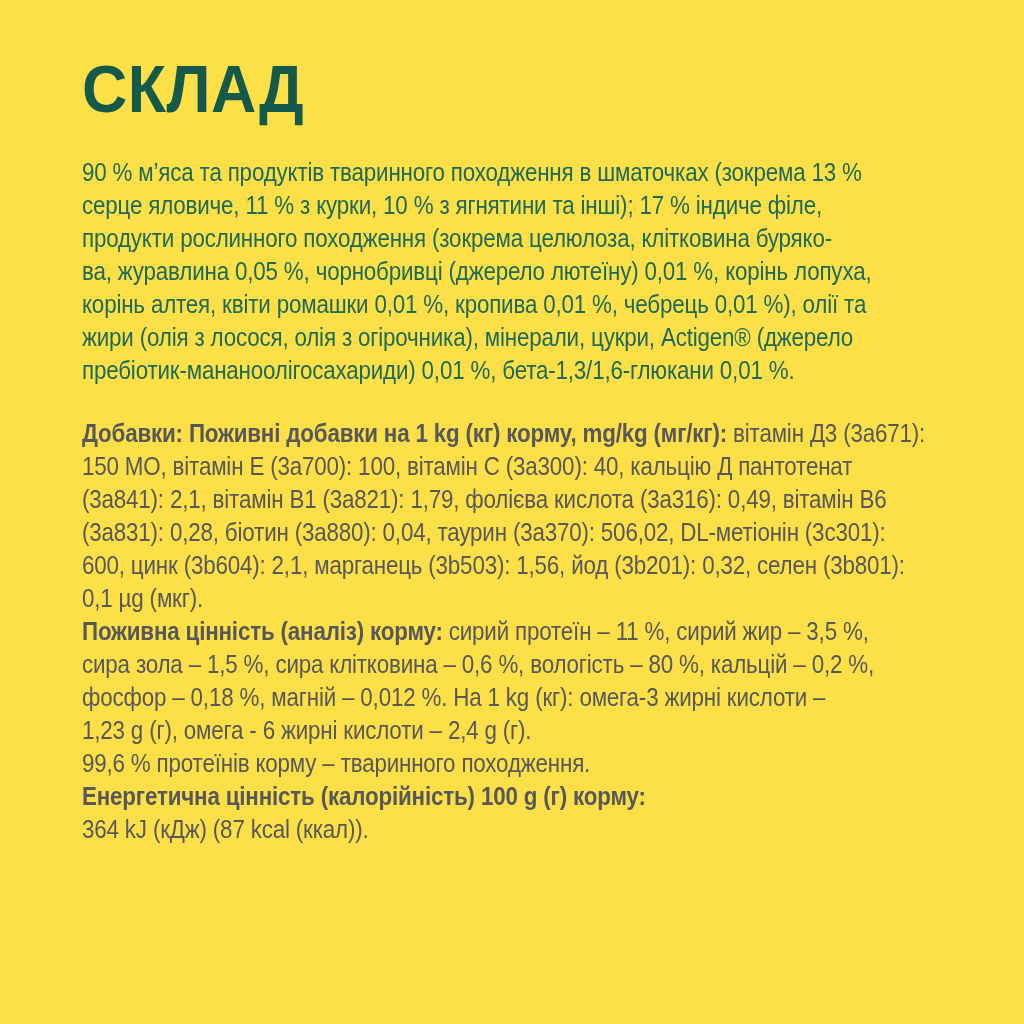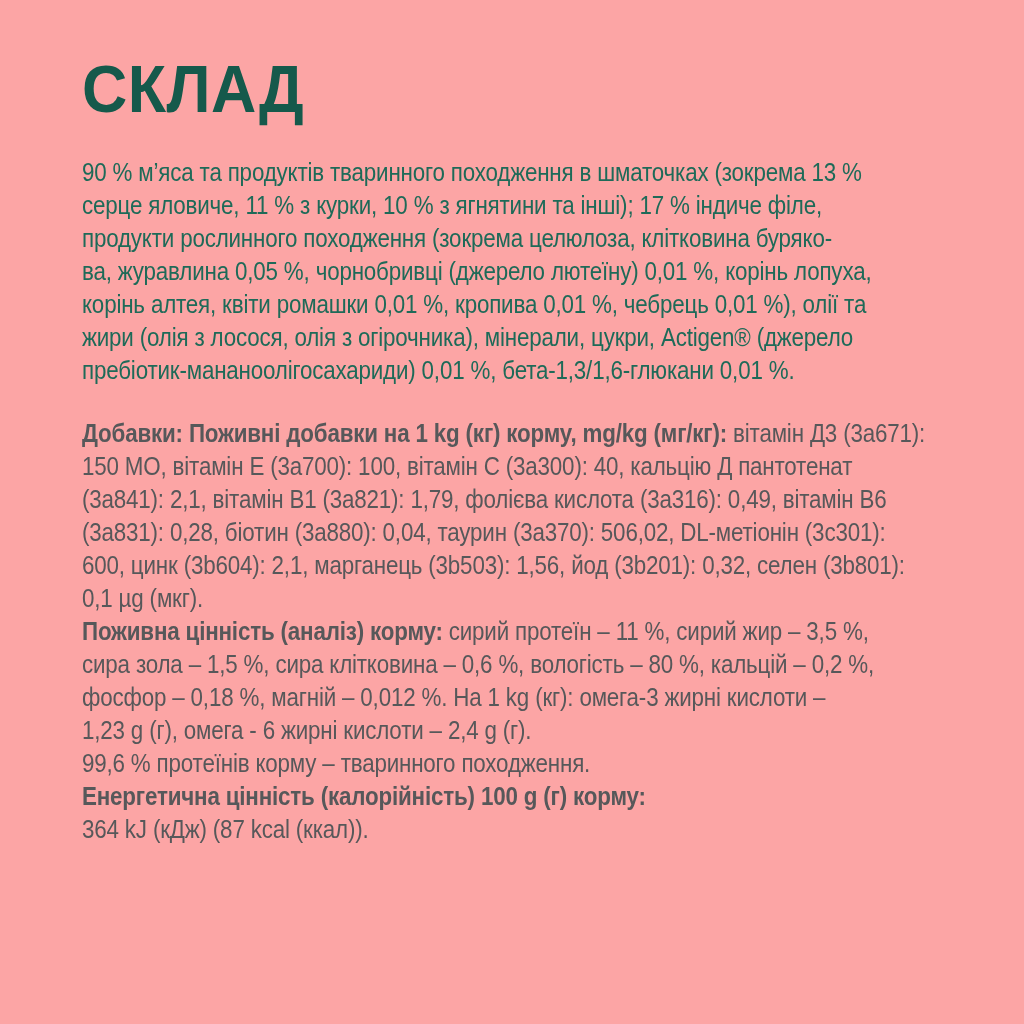--- a/index.html
+++ b/index.html
@@ -7,21 +7,21 @@
     width: 1024px;
     height: 1024px;
     background: #ffffff;
     font-family: "Liberation Sans", sans-serif;
     overflow: hidden;
   }
   .page {
     position: relative;
     width: 1024px;
     height: 1024px;
-    background: #fca5a5;
+    background: #fde047;
   }
   .content {
     position: absolute;
     left: 82px;
     top: 54px;
   }
   h1.title {
     margin: 0;
     font-size: 66px;
     line-height: 70px;

